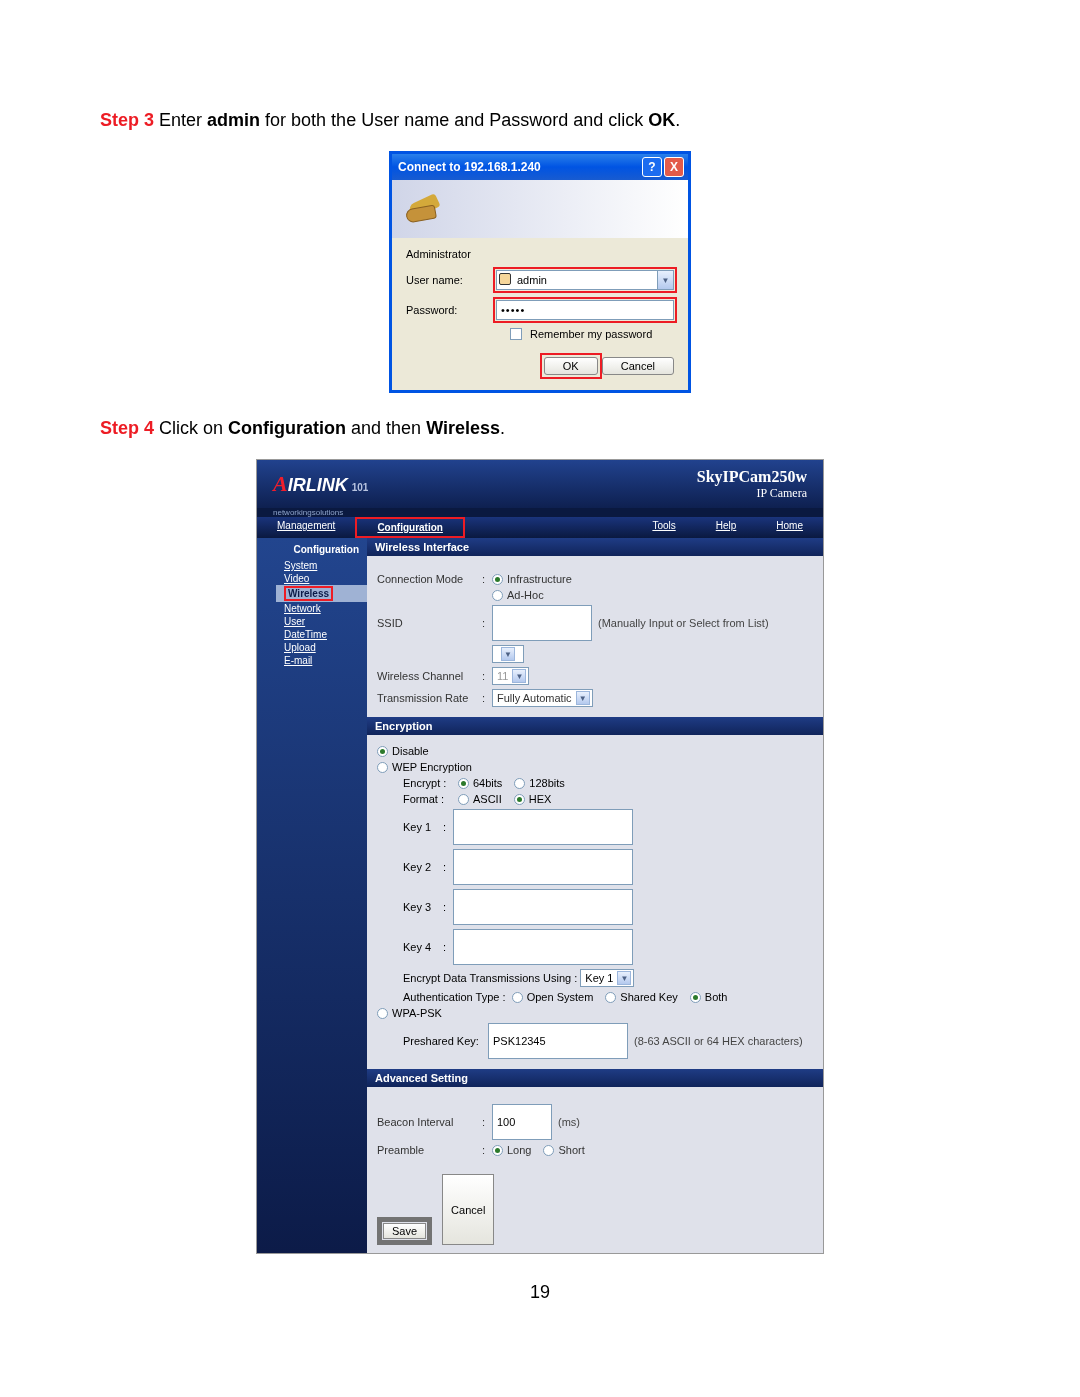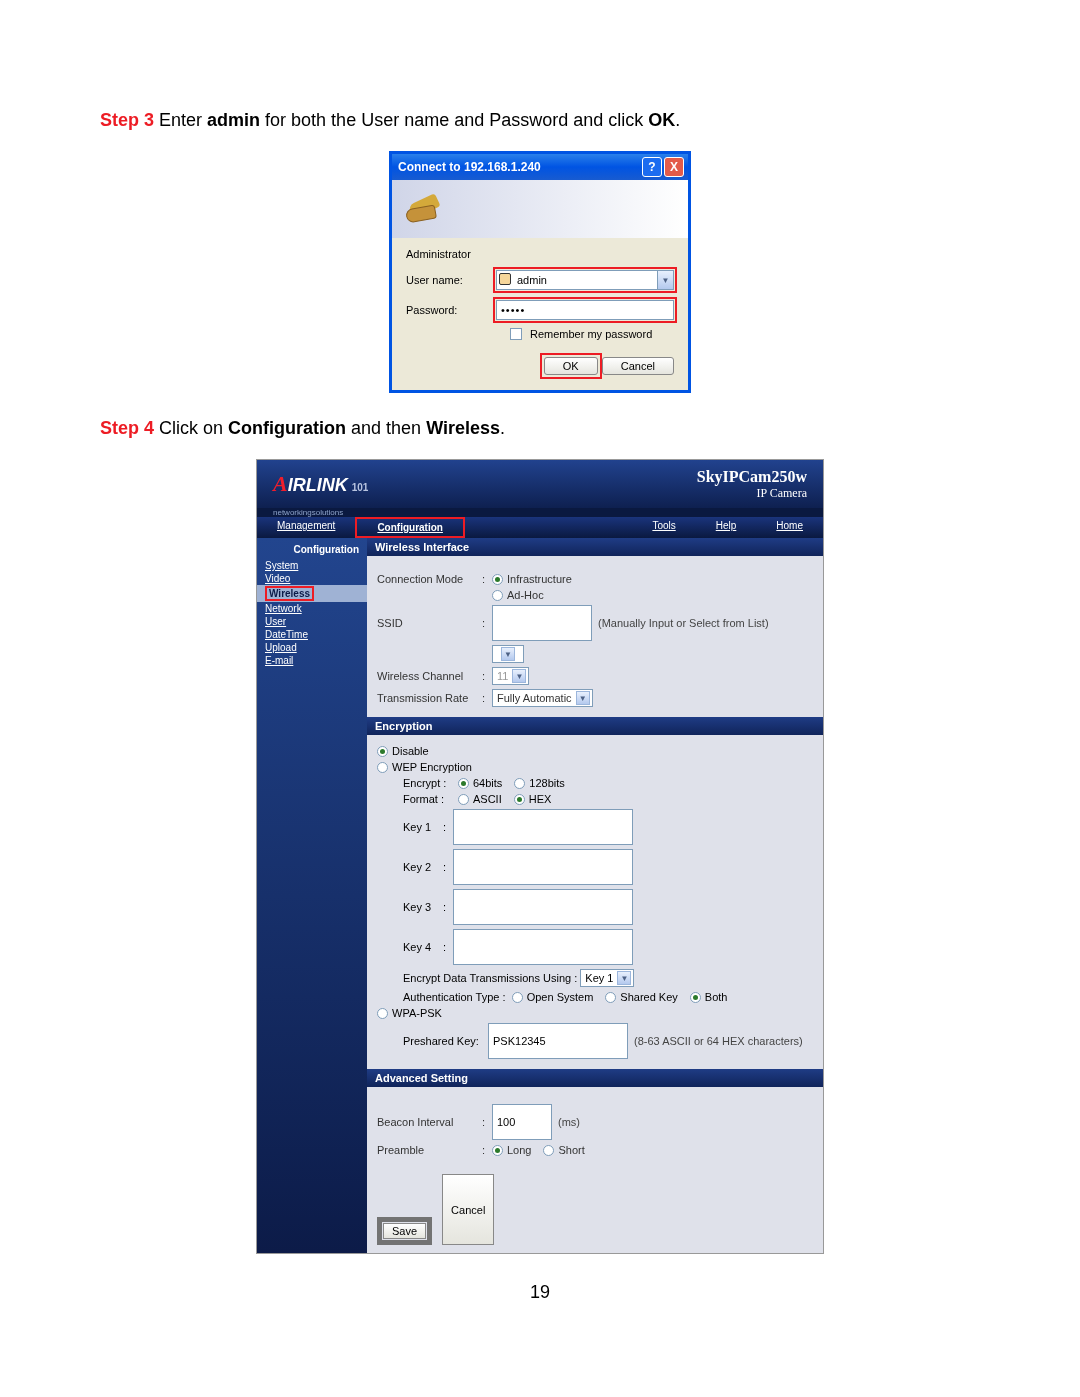--- a/index.html
+++ b/index.html
@@ -170,20 +170,21 @@
     font-size: 10px;
   }
   .side-head {
     text-align: right; font-weight: bold;
     padding: 2px 8px 4px 0;
   }
   .side-item {
     padding: 1px 0 1px 8px;
     text-decoration: underline;
     cursor: pointer;
+    margin-left: 19px;
   }
   .side-item.sel {
     background: #9fb2d4;
     color: #0c1b48;
     font-weight: bold;
     text-decoration: none;
   }
   .side-item.sel-hl .lbl { border: 2px solid #ed1c24; display: inline-block; padding: 0 2px; }
   .content { flex: 1; }
   .sect-head {

